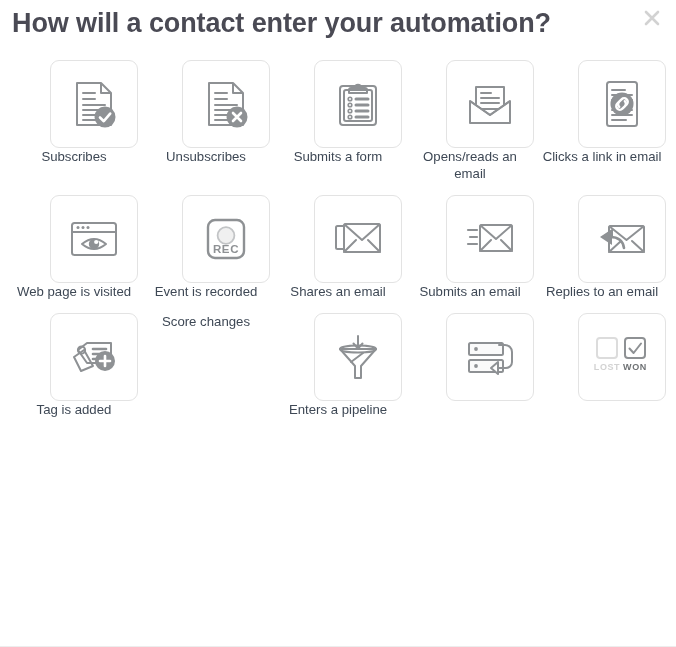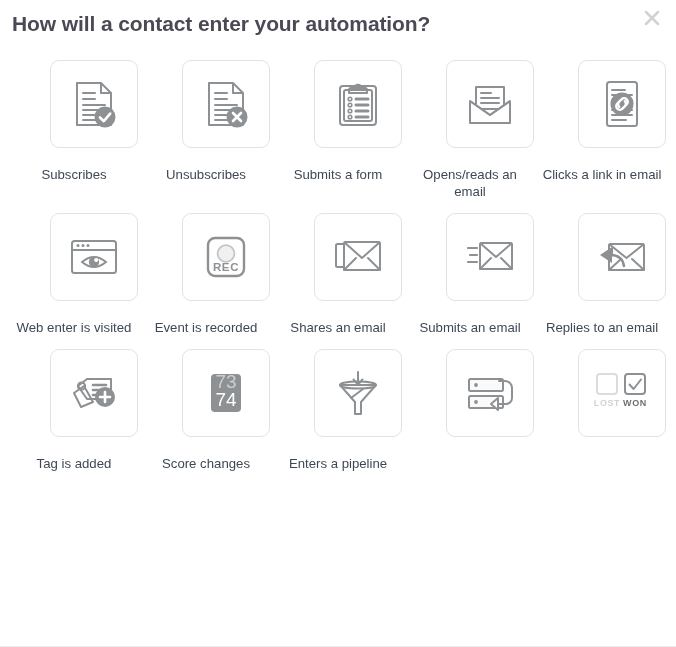--- a/index.html
+++ b/index.html
@@ -19,21 +19,21 @@
   
   .modal-header {
     position: relative;
     height: 47px;
     padding: 0 20px 0 12px;
     display: flex;
     align-items: center;
     box-sizing: border-box;
   }
   .modal-title {
-    font-size: 21px;
+    font-size: 27px;
     font-weight: bold;
     color: #4a4a54;
     letter-spacing: -0.1px;
     line-height: 1.1;
     white-space: nowrap;
   }
   .close-btn {
     position: absolute;
     top: 5px;
     right: 11px;
@@ -70,21 +70,21 @@
     border: 1px solid #e3e3e3;
     border-radius: 9px;
     background: #fff;
     display: flex;
     align-items: center;
     justify-content: center;
     box-sizing: border-box;
     margin-left: 40px;
   }
   .trigger-label {
-    margin-top: 18px;
+    margin-top: 0;
     font-size: 13.2px;
     line-height: 17px;
     color: #3e4855;
     text-align: center;
     width: 128px;
   }
   .icon-wrap {
     width: 62px;
     height: 62px;
     display: flex;
@@ -249,21 +249,21 @@
             <circle cx="13" cy="17.6" r="1.5"></circle>
             <circle cx="18" cy="17.6" r="1.5"></circle>
             <circle cx="23" cy="17.6" r="1.5"></circle>
           </g>
           <path d="M17 34 Q29 24 41 34 Q29 44 17 34 Z" fill="none" stroke="#8e9194" stroke-width="2" stroke-linejoin="round"></path>
           <circle cx="29" cy="34" r="5.2" fill="#8e9194"></circle>
           <circle cx="31.2" cy="32" r="2.1" fill="#fff"></circle>
         </svg>
       </span>
     </div>
-    <div class="trigger-label">Web enter is visited</div>
+    <div class="trigger-label">Web page is visited</div>
   </div>
 
   <div class="trigger-cell">
     <div class="trigger-card">
       <span class="icon-wrap">
         <svg width="58" height="58" viewBox="0 0 58 58">
           <rect x="11" y="10" width="36" height="38" rx="7" fill="none" stroke="#8e9194" stroke-width="2.4"></rect>
           <circle cx="29" cy="25.5" r="8.4" fill="#f0f0f0" stroke="#c2c4c6" stroke-width="1.8"></circle>
           <text x="29" y="43" text-anchor="middle" fill="#8e9194" font-family="'Liberation Sans', sans-serif" font-size="11.5" font-weight="bold" letter-spacing="0.6">REC</text>
         </svg>
@@ -342,36 +342,20 @@
               <path d="M35 33 H45"></path>
           </g>
         </svg>
       </span>
     </div>
     <div class="trigger-label">Tag is added</div>
   </div>
 
 
   <div class="trigger-cell">
-    <div class="trigger-card">
-      <span class="icon-wrap">
-        <svg width="58" height="58" viewBox="0 0 58 58">
-          <defs>
-            <clipPath id="scoreClip">
-                <rect x="14" y="10" width="30" height="38" rx="4"></rect>
-              </clipPath>
-          </defs>
-          <rect x="14" y="10" width="30" height="38" rx="4" fill="#8e9194"></rect>
-          <g clip-path="url(#scoreClip)" fill="#fff" font-family="'Liberation Sans', sans-serif" font-size="19" font-weight="normal" text-anchor="middle">
-            <text x="29" y="24" opacity="0.55">73</text>
-            <text x="29" y="42">74</text>
-          </g>
-        </svg>
-      </span>
-    </div>
     <div class="trigger-label">Score changes</div>
   </div>
 
   <div class="trigger-cell">
     <div class="trigger-card">
       <span class="icon-wrap">
         <svg width="58" height="58" viewBox="0 0 58 58">
           <g fill="none" stroke="#8e9194" stroke-width="2" stroke-linejoin="round" stroke-linecap="round">
             <path d="M11 21 L26 38 V50 H32 V38 L47 21 Z"></path>
             <ellipse cx="29" cy="21" rx="18" ry="3.6"></ellipse>

